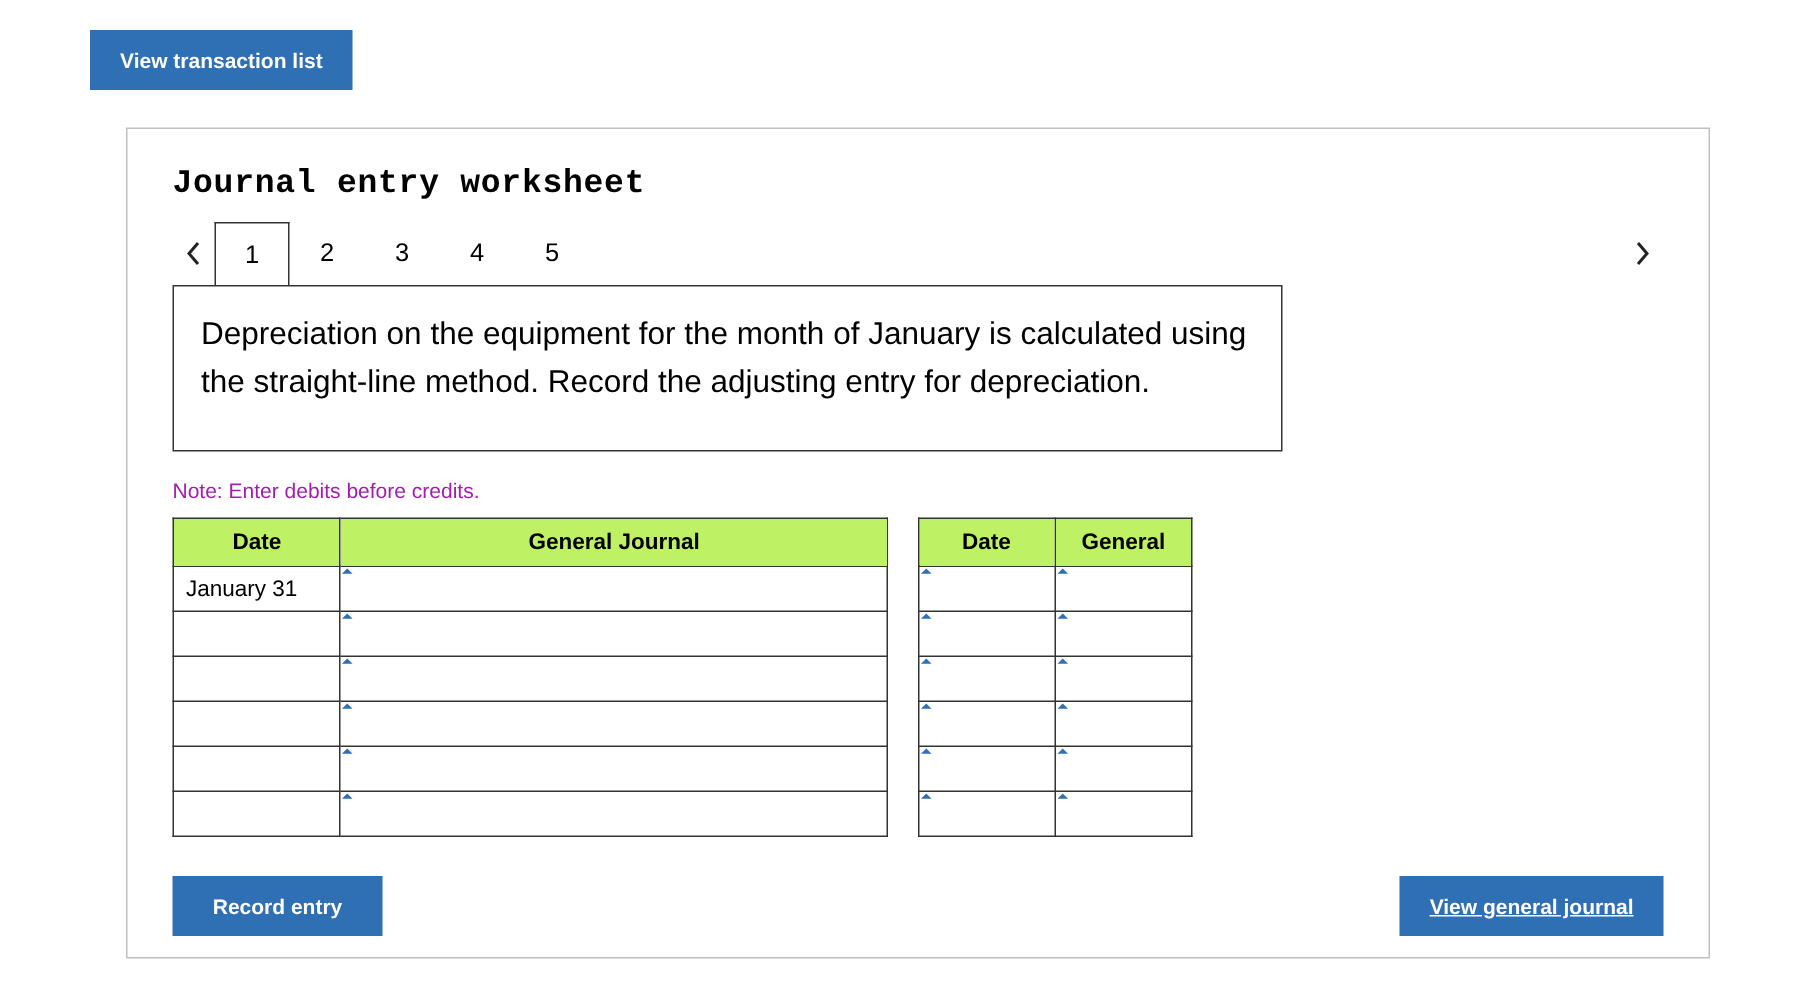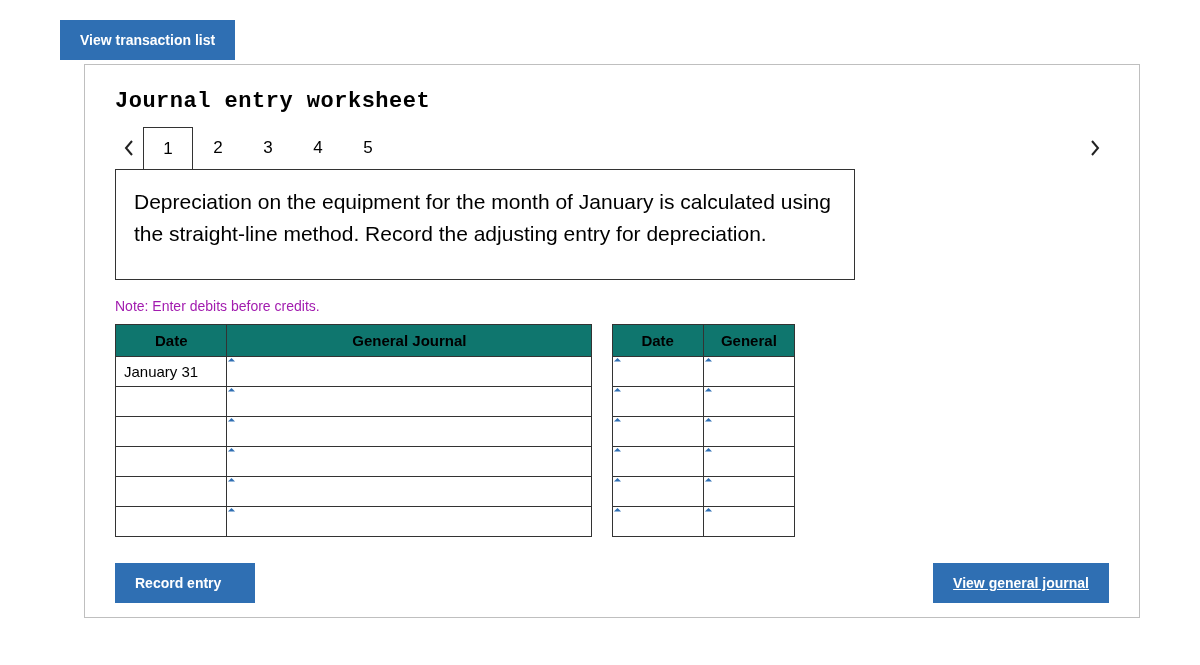--- a/index.html
+++ b/index.html
@@ -11,21 +11,21 @@
     .btn {
       background: #2f6fb3;
       color: #fff;
       border: none;
       padding: 12px 20px;
       font-size: 14px;
       font-weight: bold;
       cursor: pointer;
       font-family: inherit;
     }
-    .top-btn { margin-bottom: 4px; }
+    .top-btn { margin-bottom: 25px; }
     .worksheet {
       border: 1px solid #bfbfbf;
       background: #fff;
       padding: 24px 30px 14px;
       margin-left: 24px;
     }
     .ws-title {
       font-family: "Courier New", Courier, monospace;
       font-size: 22px;
       font-weight: bold;
@@ -84,21 +84,21 @@
       width: 680px;
     }
     table.journal th, table.journal td {
       border: 1px solid #333;
       height: 30px;
       font-size: 15px;
       font-family: Arial, sans-serif;
       position: relative;
     }
     table.journal th {
-      background: #0f766e;
+      background: #bef264;
       font-weight: bold;
       text-align: center;
       height: 32px;
     }
     .col-date   { width: 110px; }
     .col-gj     { width: 360px; }
     .col-debit  { width: 90px; }
     .col-credit { width: 90px; }
     table.journal td { padding-left: 8px; }
     
@@ -114,21 +114,21 @@
     }
     .cell-dropdown {
       cursor: pointer;
     }
     .action-row {
       margin-top: 26px;
       display: flex;
       gap: 90px;
       align-items: center;
     }
-    .action-row .btn { min-width: 140px; text-align:left; }
+    .action-row .btn { min-width: 140px; text-align:center; }
     .action-right { margin-left: auto; text-decoration: underline; }
   </style>
 </head>
 <body>
 
 
 
 <button class="btn top-btn">View transaction list</button>
 
 <div class="worksheet">

